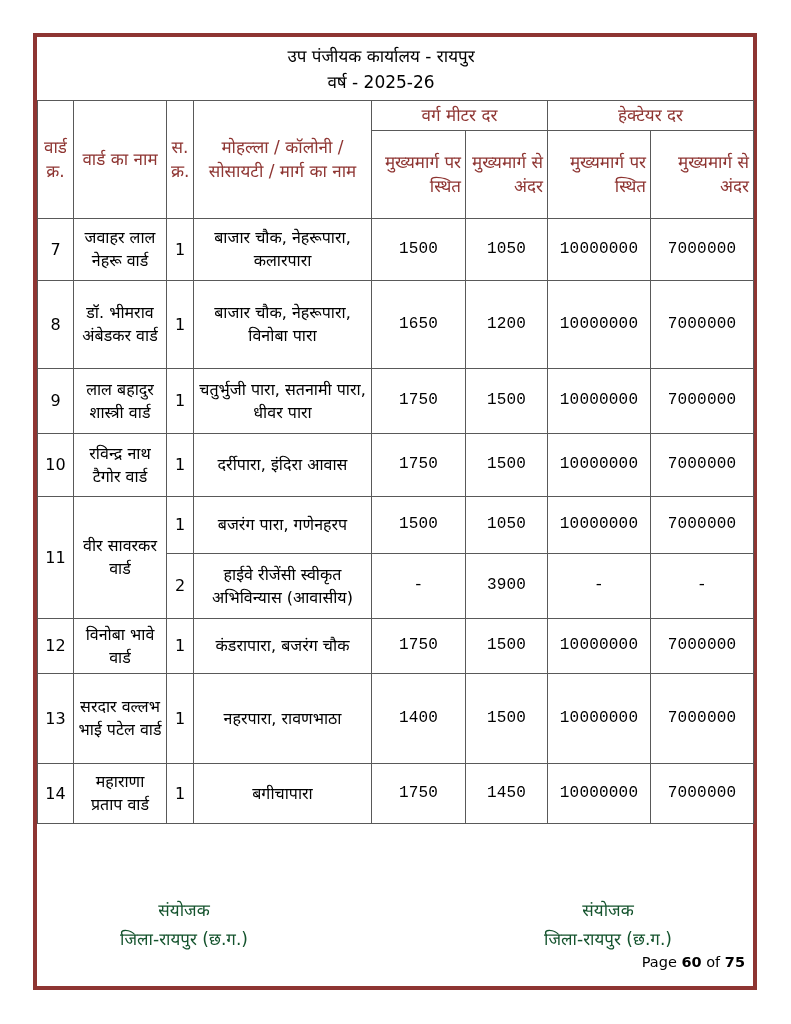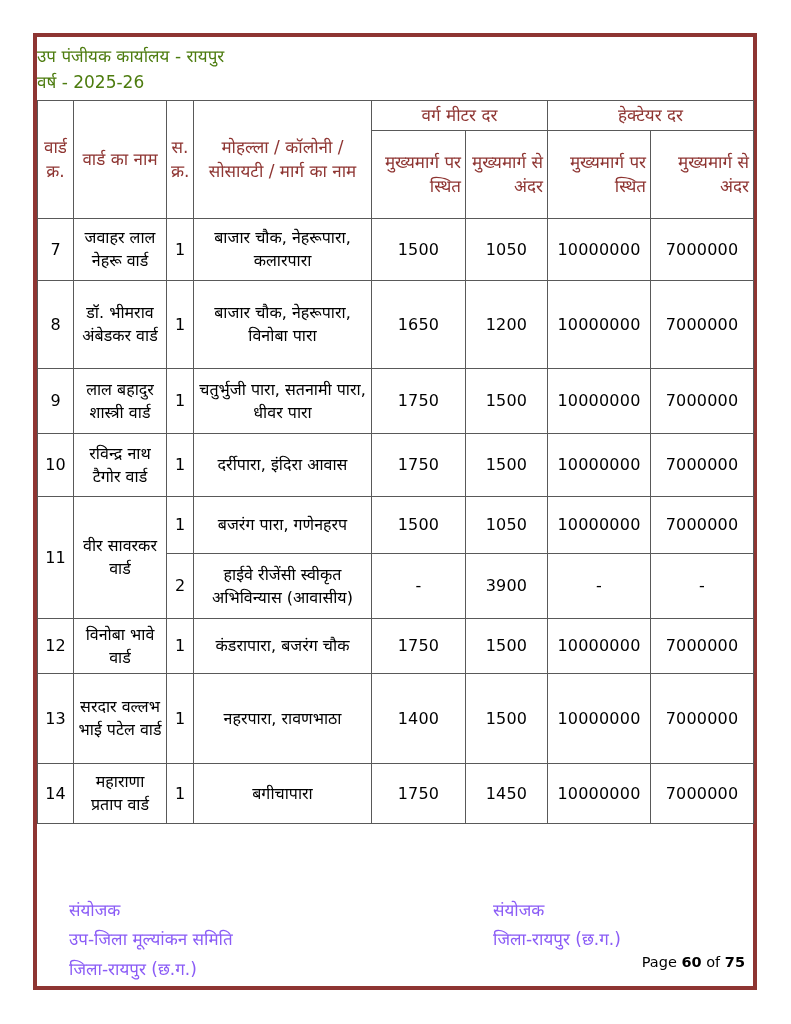--- a/index.html
+++ b/index.html
@@ -15,23 +15,23 @@
     background: #ffffff;
   }
   .border-box {
     position: absolute;
     left: 33px; top: 33px;
     width: 724px; height: 957px;
     border: 4px solid #8e3532;
     background: #ffffff;
   }
   .doc-header {
-    text-align: left;
+    text-align: center;
     padding: 6px 28px 4px 0;
-    color: #4d7c0f;
+    color: #000000;
     font-size: 17px;
     line-height: 1.55;
   }
   table.rates {
     width: 716px;
     border-collapse: collapse;
     table-layout: fixed;
   }
   table.rates th, table.rates td {
     border: 1px solid #595959;
@@ -51,41 +51,42 @@
   col.c-wardname { width: 93px; }
   col.c-sn       { width: 27px; }
   col.c-loc      { width: 178px; }
   col.c-sqm1     { width: 94px; }
   col.c-sqm2     { width: 82px; }
   col.c-ha1      { width: 103px; }
   col.c-ha2      { width: 103px; }
   .vert { word-break: break-all; line-height: 1.8; padding: 2px 1px; }
   tr.hdr-group th { height: 30px; margin-top: 6px; }
   tr.hdr-sub th { height: 88px; text-align: right; }
-  td.num { font-size: 15px; letter-spacing: 0.2px; }
+  td.num { font-size: 15px; letter-spacing: 0.2px; font-family: Liberation Mono, monospace; }
   tr.r7  td { height: 62px; }
   tr.r8  td { height: 88px; }
   tr.r9  td { height: 65px; }
   tr.r10 td { height: 63px; }
   tr.r11a td { height: 57px; }
   tr.r11b td { height: 65px; }
   tr.r12 td { height: 55px; }
   tr.r13 td { height: 90px; }
   tr.r14 td { height: 60px; }
   .signature-row {
     display: flex;
     justify-content: space-between;
     margin-top: 72px;
     padding: 0 30px 0 32px;
   }
   .signature-block {
     width: 230px;
+    text-align: center;
     font-size: 17px;
     line-height: 1.75;
-    color: #8b5cf6;
+    color: #14532d;
   }
   .page-indicator {
     position: absolute;
     right: 8px; bottom: 16px;
     font-size: 14.5px;
     color: #000;
   }
   .page-indicator b { font-weight: bold; }
 </style>
 </head>
@@ -214,21 +215,20 @@
           <td class="num">1450</td>
           <td class="num">10000000</td>
           <td class="num">7000000</td>
         </tr>
       </tbody>
     </table>
 
     <div class="signature-row">
       <div class="signature-block">
         <div>संयोजक</div>
-        <div>उप-जिला मूल्यांकन समिति</div>
         <div>जिला-रायपुर (छ.ग.)</div>
       </div>
       <div class="signature-block">
         <div>संयोजक</div>
         <div>जिला-रायपुर (छ.ग.)</div>
       </div>
     </div>
 
     <div class="page-indicator">
       <span>Page</span>

